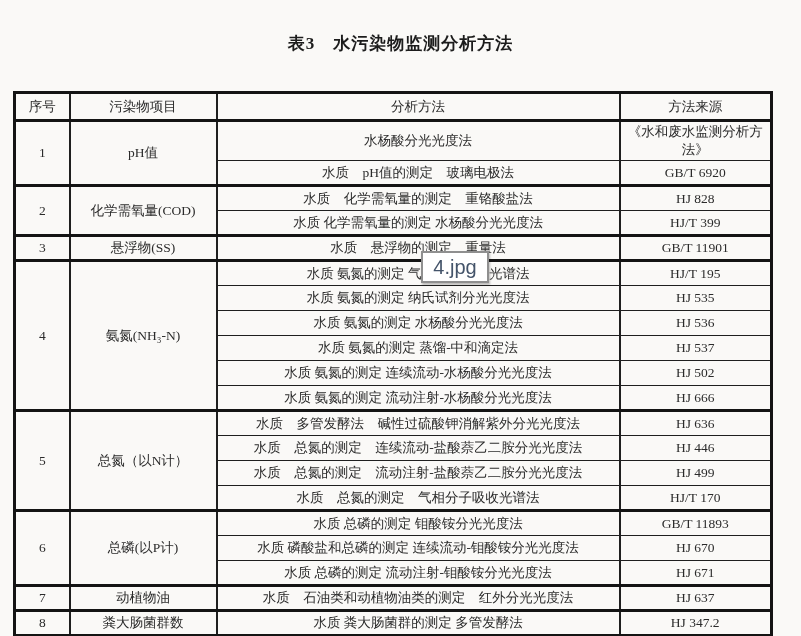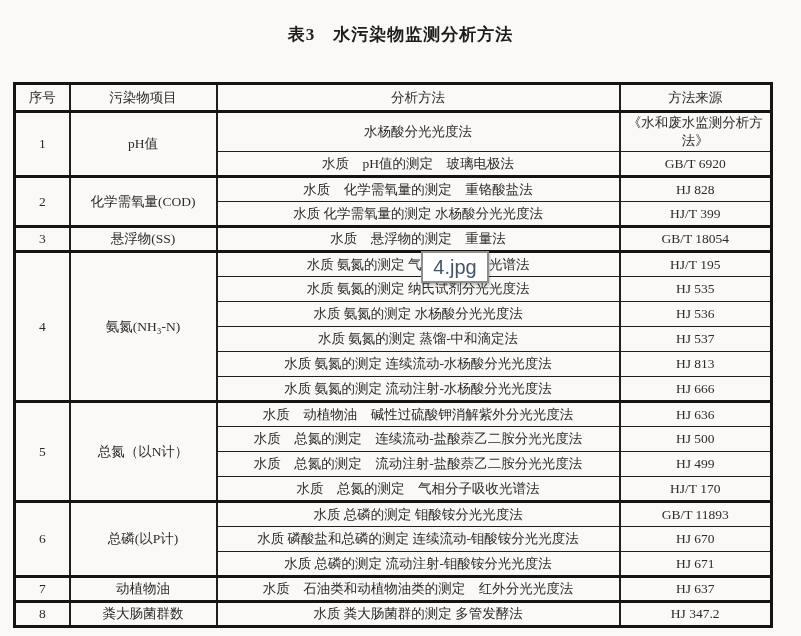--- a/index.html
+++ b/index.html
@@ -10,21 +10,21 @@
     font-family: "Liberation Serif", "DejaVu Serif", serif;
     position: relative;
     overflow: hidden;
   }
   .doc-title {
     text-align: center;
     font-weight: bold;
     font-size: 17px;
     letter-spacing: 1px;
     padding-top: 23px;
-    margin: 0 0 15px 0;
+    margin: 9px 0 15px 0;
     color: #1c1c1c;
   }
   table.methods {
     border-collapse: collapse;
     table-layout: fixed;
     margin-left: 13px;
     width: 757px;
     border: 3px solid #141414;
     margin-top: 36px;
   }
@@ -102,21 +102,21 @@
     </tr>
     <tr>
       <td>水质 化学需氧量的测定 水杨酸分光光度法</td>
       <td>HJ/T 399</td>
     </tr>
 
     <tr class="group-start">
       <td>3</td>
       <td>悬浮物(SS)</td>
       <td>水质　悬浮物的测定　重量法</td>
-      <td>GB/T 18054</td>
+      <td>GB/T 11901</td>
     </tr>
 
     <tr class="group-start">
       <td rowspan="6">4</td>
       <td rowspan="6">氨氮(NH₃-N)</td>
       <td>水质 氨氮的测定 气相分子吸收光谱法</td>
       <td>HJ/T 195</td>
     </tr>
     <tr>
       <td>水质 氨氮的测定 纳氏试剂分光光度法</td>
@@ -125,36 +125,36 @@
     <tr>
       <td>水质 氨氮的测定 水杨酸分光光度法</td>
       <td>HJ 536</td>
     </tr>
     <tr>
       <td>水质 氨氮的测定 蒸馏-中和滴定法</td>
       <td>HJ 537</td>
     </tr>
     <tr>
       <td>水质 氨氮的测定 连续流动-水杨酸分光光度法</td>
-      <td>HJ 813</td>
+      <td>HJ 502</td>
     </tr>
     <tr>
       <td>水质 氨氮的测定 流动注射-水杨酸分光光度法</td>
       <td>HJ 666</td>
     </tr>
 
     <tr class="group-start">
       <td rowspan="4">5</td>
       <td rowspan="4">总氮（以N计）</td>
-      <td>水质　动植物油　碱性过硫酸钾消解紫外分光光度法</td>
+      <td>水质　多管发酵法　碱性过硫酸钾消解紫外分光光度法</td>
       <td>HJ 636</td>
     </tr>
     <tr>
       <td>水质　总氮的测定　连续流动-盐酸萘乙二胺分光光度法</td>
-      <td>HJ 500</td>
+      <td>HJ 446</td>
     </tr>
     <tr>
       <td>水质　总氮的测定　流动注射-盐酸萘乙二胺分光光度法</td>
       <td>HJ 499</td>
     </tr>
     <tr>
       <td>水质　总氮的测定　气相分子吸收光谱法</td>
       <td>HJ/T 170</td>
     </tr>
 

